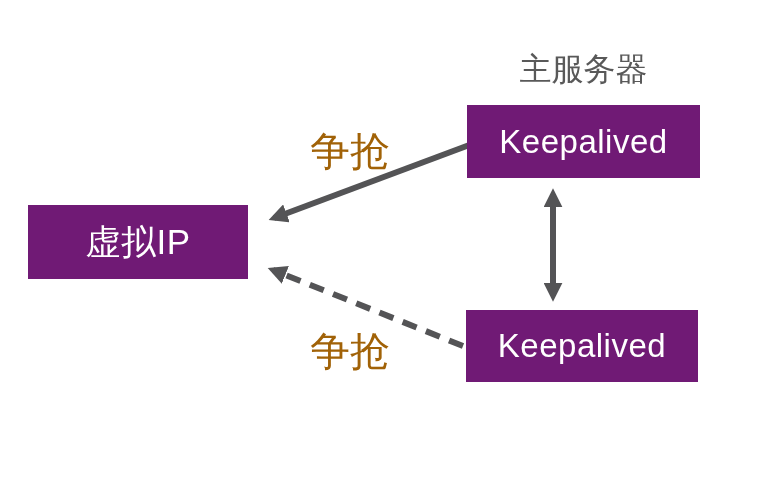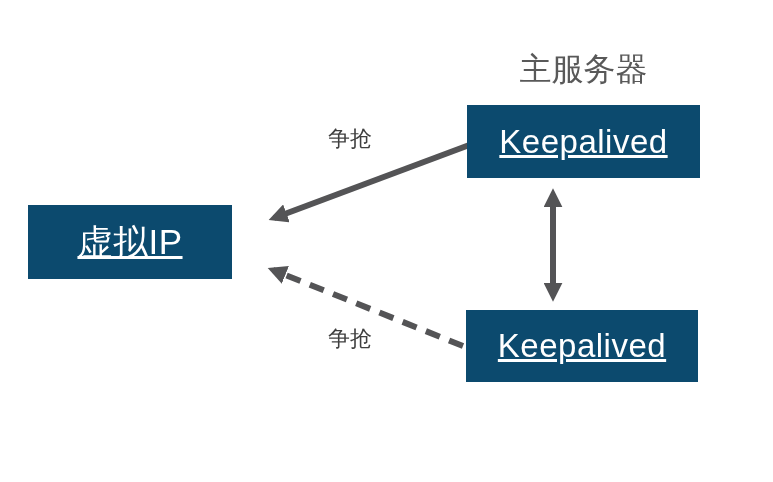--- a/index.html
+++ b/index.html
@@ -19,47 +19,46 @@
     position: absolute;
     left: 0;
     top: 0;
     width: 773px;
     height: 482px;
     z-index: 1;
   }
   .node {
     position: absolute;
     z-index: 2;
-    background: #0c4a6e;
+    background: #701a75;
     color: #ffffff;
     display: flex;
     align-items: center;
     justify-content: center;
     font-size: 33px;
     letter-spacing: 0.5px;
-    text-decoration: underline;
   }
-  .node-vip     { left: 28px;  top: 205px; width: 204px; height: 74px; font-size: 35px; text-align: center; }
+  .node-vip     { left: 28px;  top: 205px; width: 220px; height: 74px; font-size: 35px; text-align: center; }
   .node-primary { left: 467px; top: 105px; width: 233px; height: 73px; }
   .node-backup  { left: 466px; top: 310px; width: 232px; height: 72px; }
   .caption {
     position: absolute;
     z-index: 2;
     color: #595959;
     font-size: 32px;
     text-align: center;
     white-space: nowrap;
   }
   .caption-primary { left: 467px; top: 48px;  width: 233px; }
   .caption-backup  { left: 466px; top: 400px; width: 232px; }
   .edge-label {
     position: absolute;
     z-index: 2;
-    color: #404040;
-    font-size: 22px;
+    color: #a16207;
+    font-size: 40px;
     white-space: nowrap;
   }
   .label-contend-top    { left: 280px; top: 124px; width: 140px; text-align: center; }
   .label-contend-bottom { left: 280px; top: 324px; width: 140px; text-align: center; }
   .label-heartbeat      { left: 588px; top: 221px; }
 </style>
 </head>
 <body>
 
 <div class="canvas">

